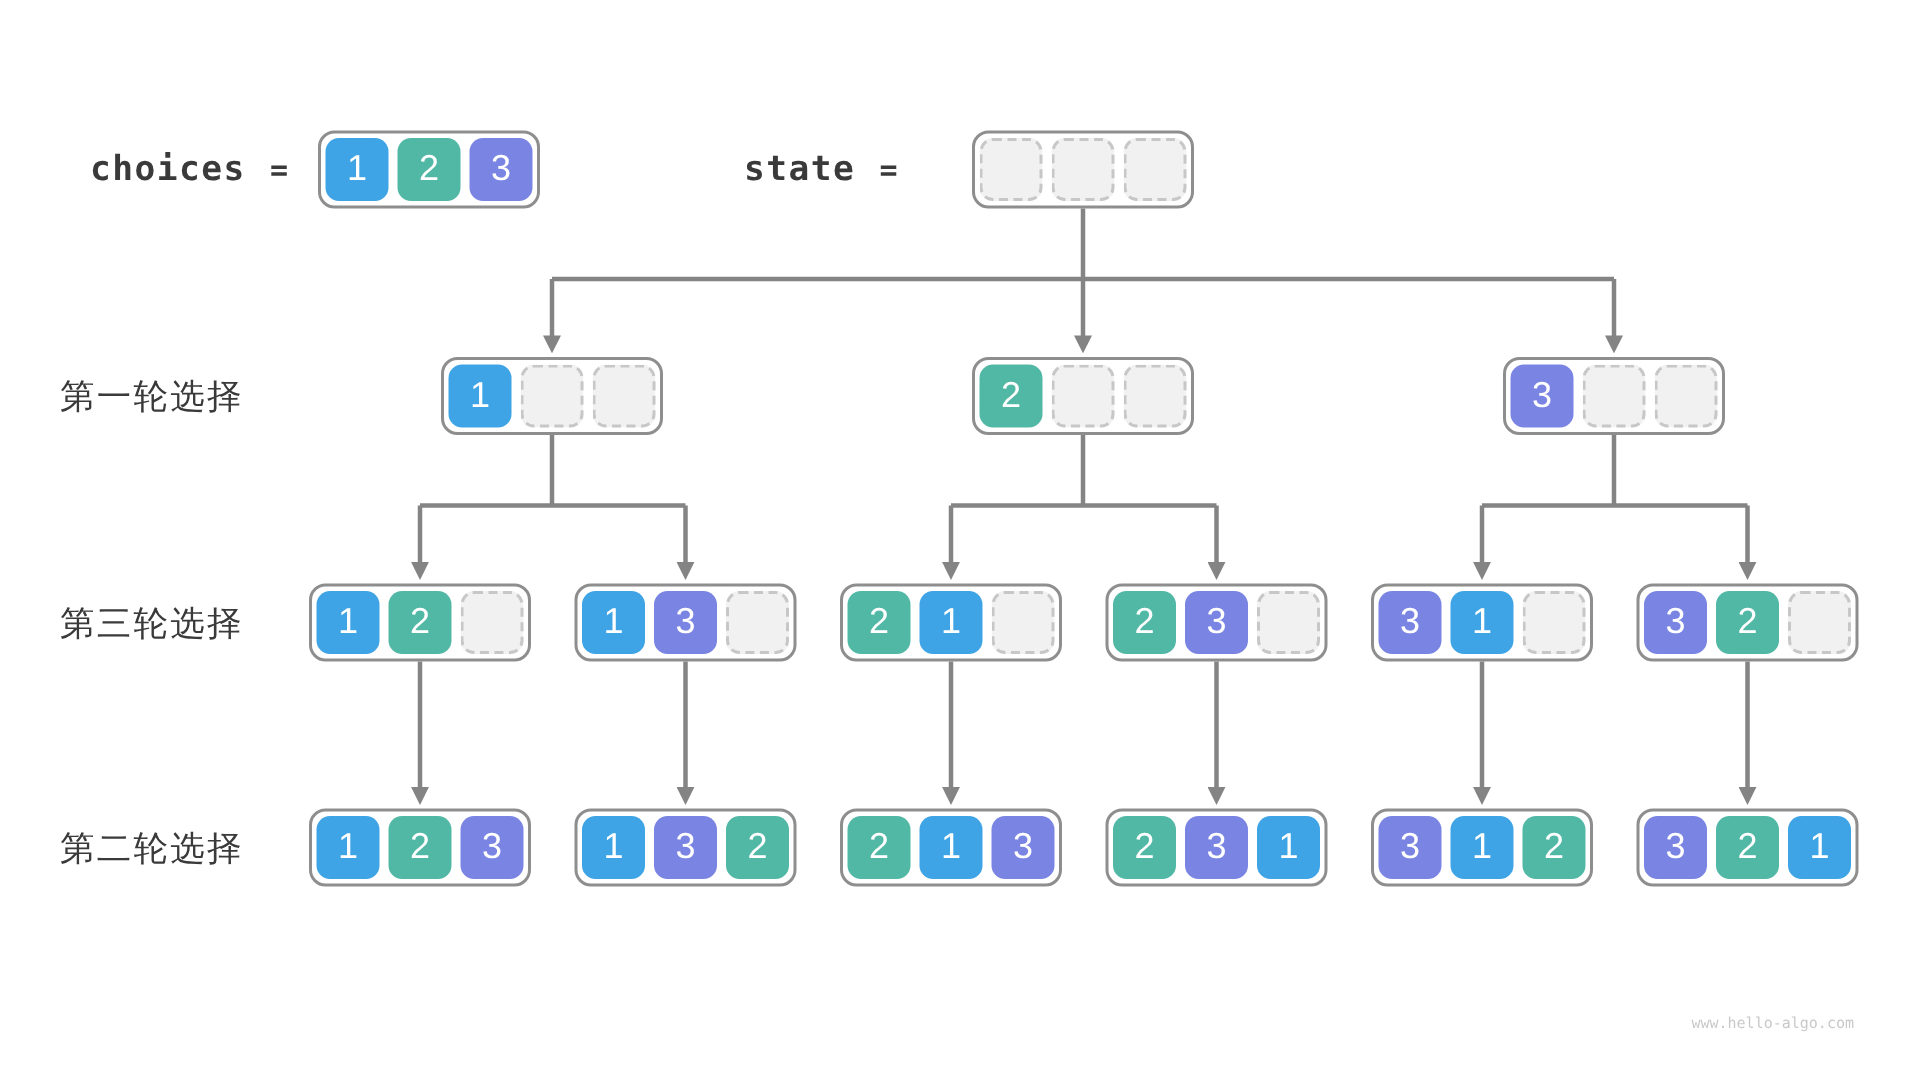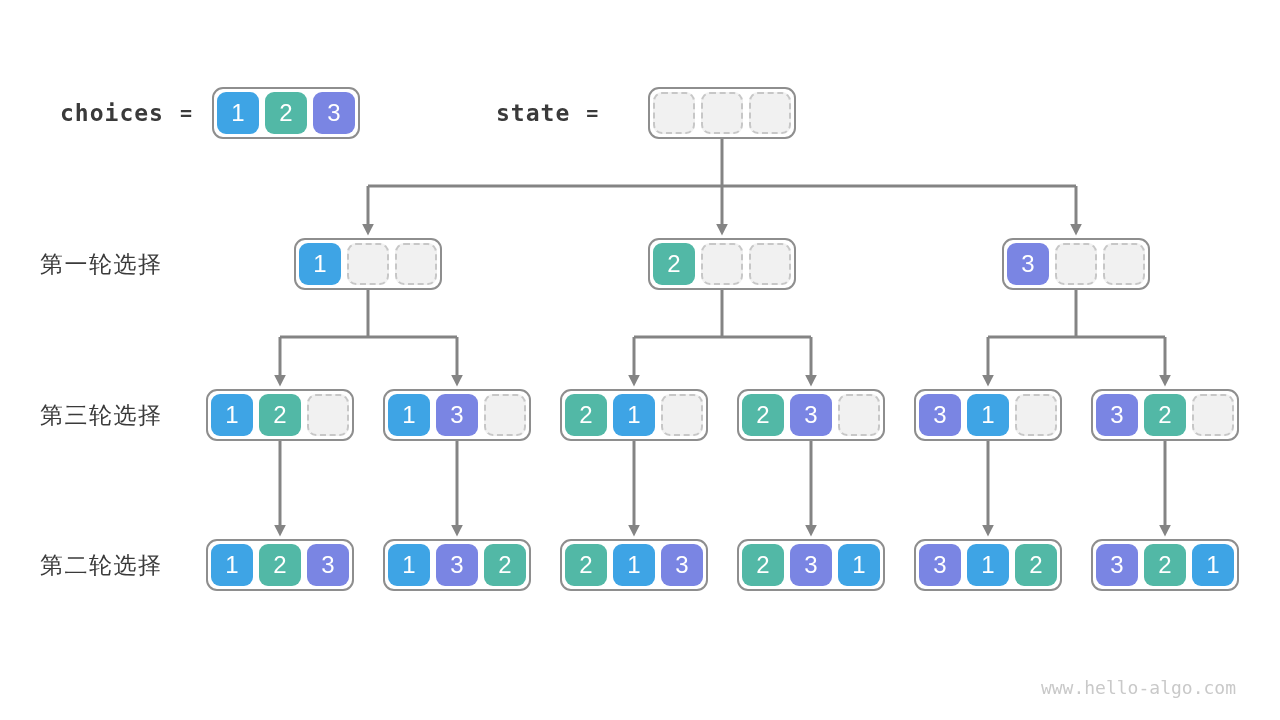--- a/index.html
+++ b/index.html
@@ -15,21 +15,21 @@
   .cell.v2{background:var(--v2);}
   .cell.v3{background:var(--v3);}
   .cell.empty{background:var(--emptyFill);border:2px dashed var(--emptyBorder);}
   .eq-label{position:absolute;display:flex;align-items:center;
             font-family:"DejaVu Sans Mono",monospace;font-size:23px;color:var(--labelText);}
   .eq-label .name{font-weight:bold;letter-spacing:1px;}
   .eq-label .eq{margin-left:16px;font-weight:600;font-size:20px;}
   .row-label{position:absolute;font-size:23px;line-height:30px;color:var(--labelText);
              letter-spacing:1.5px;}
   .watermark{position:absolute;font-family:"DejaVu Sans Mono",monospace;
-             font-size:18px;color:var(--watermarkText);}
+             font-size:10px;color:var(--watermarkText);}
 </style>
 </head>
 <body>
 
 <div class="canvas">
 
   <svg class="links" width="1280" height="720">
     <defs>
       <marker id="ah" viewBox="0 0 10 10" refX="2" refY="5" markerWidth="4" markerHeight="4" orient="auto" markerUnits="strokeWidth">
         <path d="M0,0 L10,5 L0,10 z" style="fill:var(--arrow)"></path>

